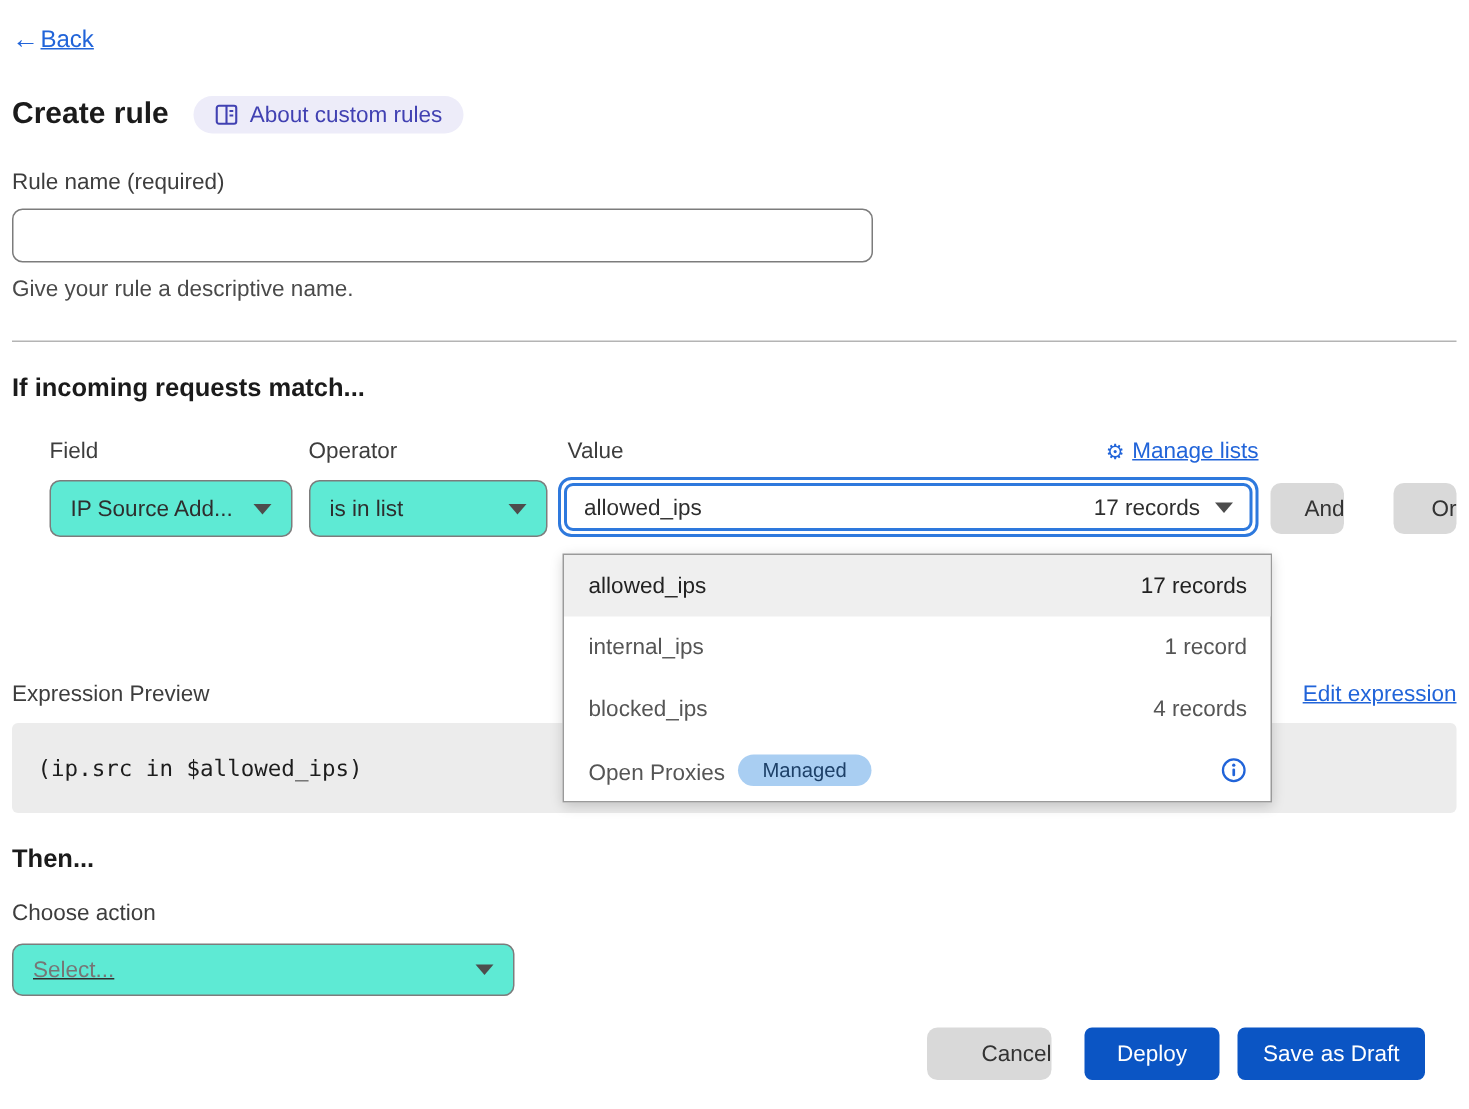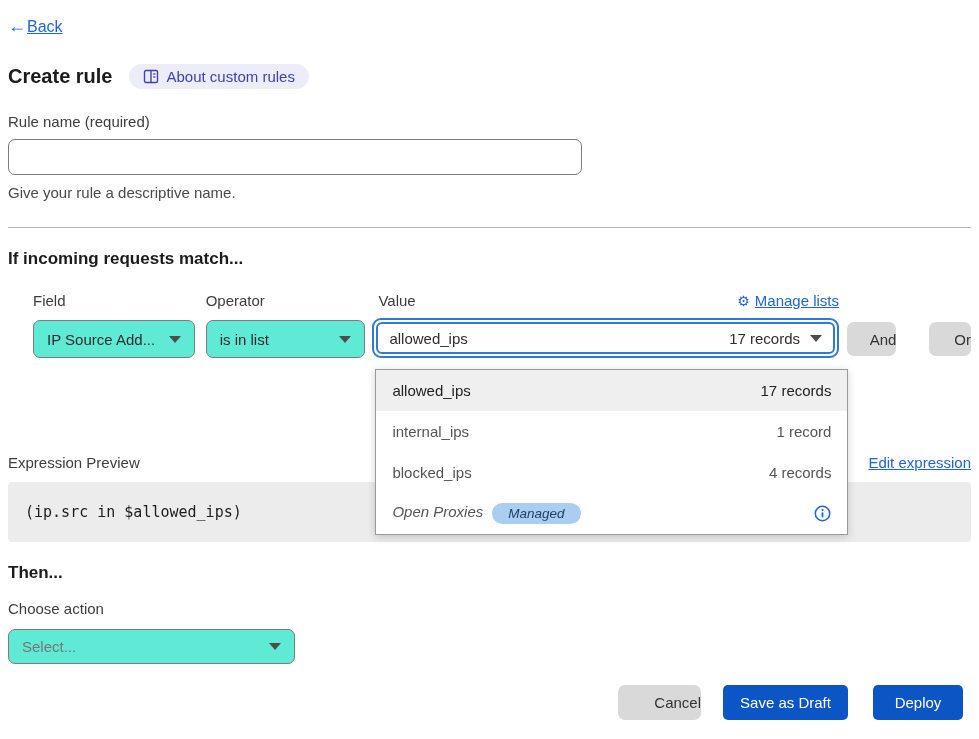--- a/index.html
+++ b/index.html
@@ -104,42 +104,42 @@
     position:absolute;top:calc(100% + 11px);left:3px;width:473px;
     background:#fff;border:1px solid var(--panel-border);
     box-shadow:0 2px 8px rgba(0,0,0,0.18);z-index:10;
   }
   .dropdown-row{
     height:41px;display:flex;align-items:center;justify-content:space-between;
     padding:0 16px;cursor:pointer;font-size:15px;color:var(--text-gray);
   }
   .dropdown-row.highlighted{background:var(--row-highlight);color:#222;}
   .dropdown-row .row-records{color:inherit;}
-  .row-left{display:flex;align-items:flex-start;font-style:italic;}
+  .row-left{display:flex;align-items:flex-end;}
   .managed-pill{
     background:var(--managed-bg);color:var(--managed-text);
     border-radius:12px;padding:3px 16px;font-size:13.5px;margin-left:9px;
   }
   .info-icon{display:flex;align-items:center;}
 
   
   .expr-section{margin-top:96px;}
   .expr-head{display:flex;align-items:flex-end;justify-content:space-between;}
   .expr-head .expr-label{font-size:15px;color:var(--text-mid);}
   .edit-link{color:var(--link-blue);font-size:15px;text-decoration:underline;}
   .expr-block{
     margin-top:11px;background:var(--expr-bg);border-radius:4px;height:60px;
     display:flex;align-items:center;padding:0 17px;
   }
   .expr-block code{font-family:"DejaVu Sans Mono",monospace;font-size:15px;color:#1d1d1d;}
 
   
   .then-title{margin-top:26px;}
   .choose-label{margin-top:17px;}
-  .action-select{width:287px;margin-top:12px;height:35px;}
+  .action-select{width:335px;margin-top:12px;height:35px;text-decoration:underline;}
   .action-select .placeholder{color:#767676;}
 
   
   .footer{display:flex;justify-content:flex-end;align-items:center;margin-top:21px;padding-right:8px;gap:12px;}
   .footer .gray-btn{width:83px;height:35px;margin:0 10px 0 0;}
   .blue-btn{
     height:35px;background:var(--btn-blue);border:none;border-radius:5px;
     font-family:"Liberation Sans",sans-serif;font-size:15px;color:#fff;cursor:pointer;
   }
   .save-btn{width:125px;margin-right:13px;}
@@ -259,17 +259,17 @@
 
   <h2 class="section-title then-title">Then...</h2>
   <div class="form-label choose-label">Choose action</div>
   <div class="select action-select">
     <span class="placeholder">Select...</span>
     <span class="chevron"></span>
   </div>
 
   <div class="footer">
     <button class="gray-btn">Cancel</button>
+    <button class="blue-btn deploy-btn">Deploy</button>
     <button class="blue-btn save-btn">Save as Draft</button>
-    <button class="blue-btn deploy-btn">Deploy</button>
   </div>
 
 </div>
 
 </body></html>

